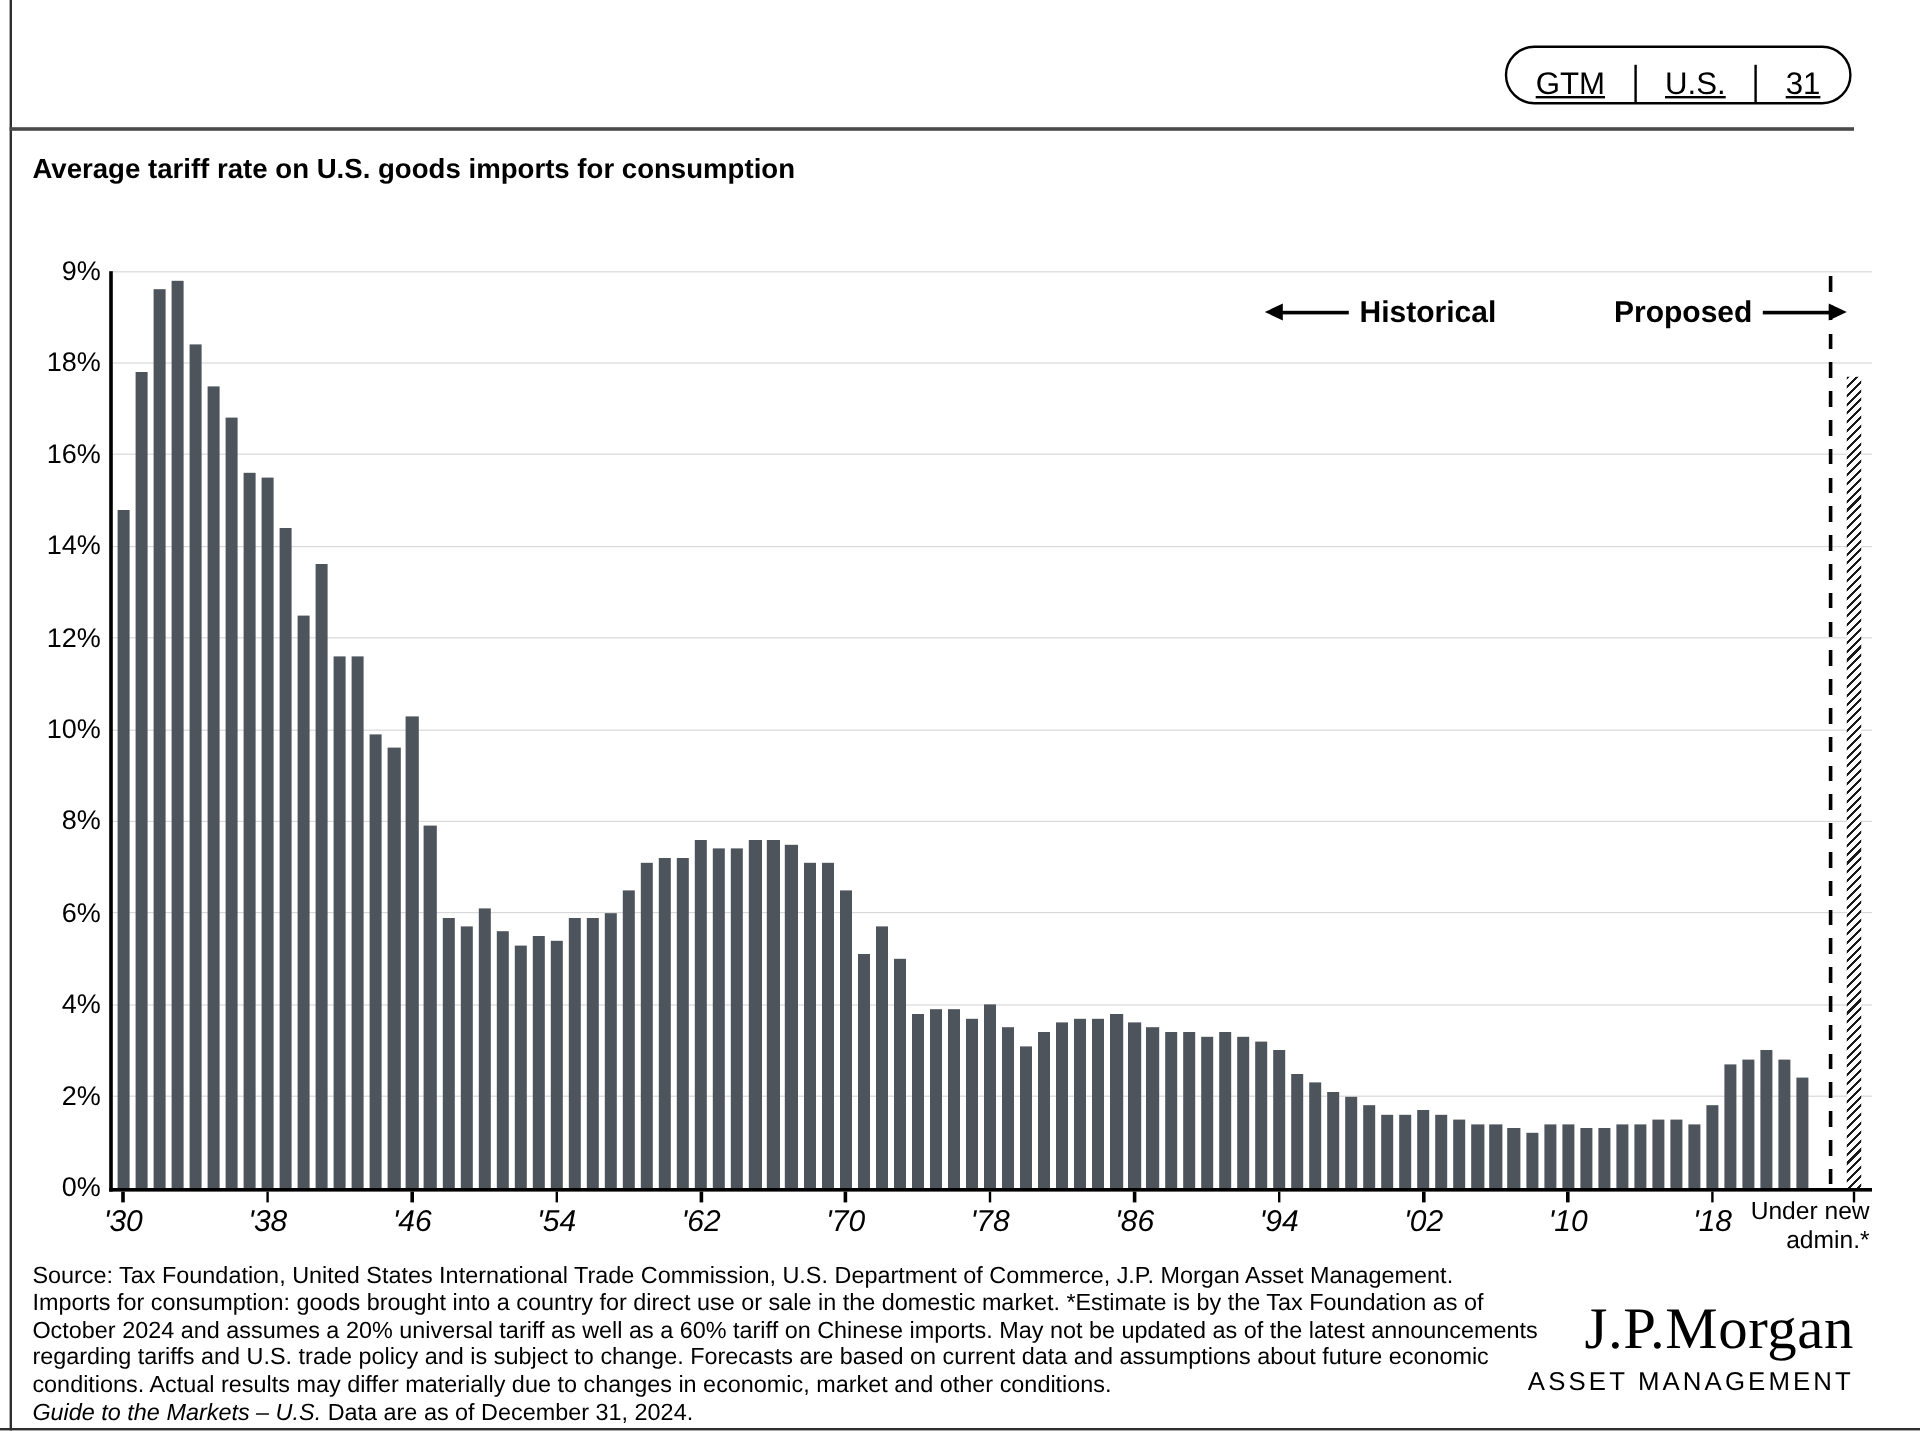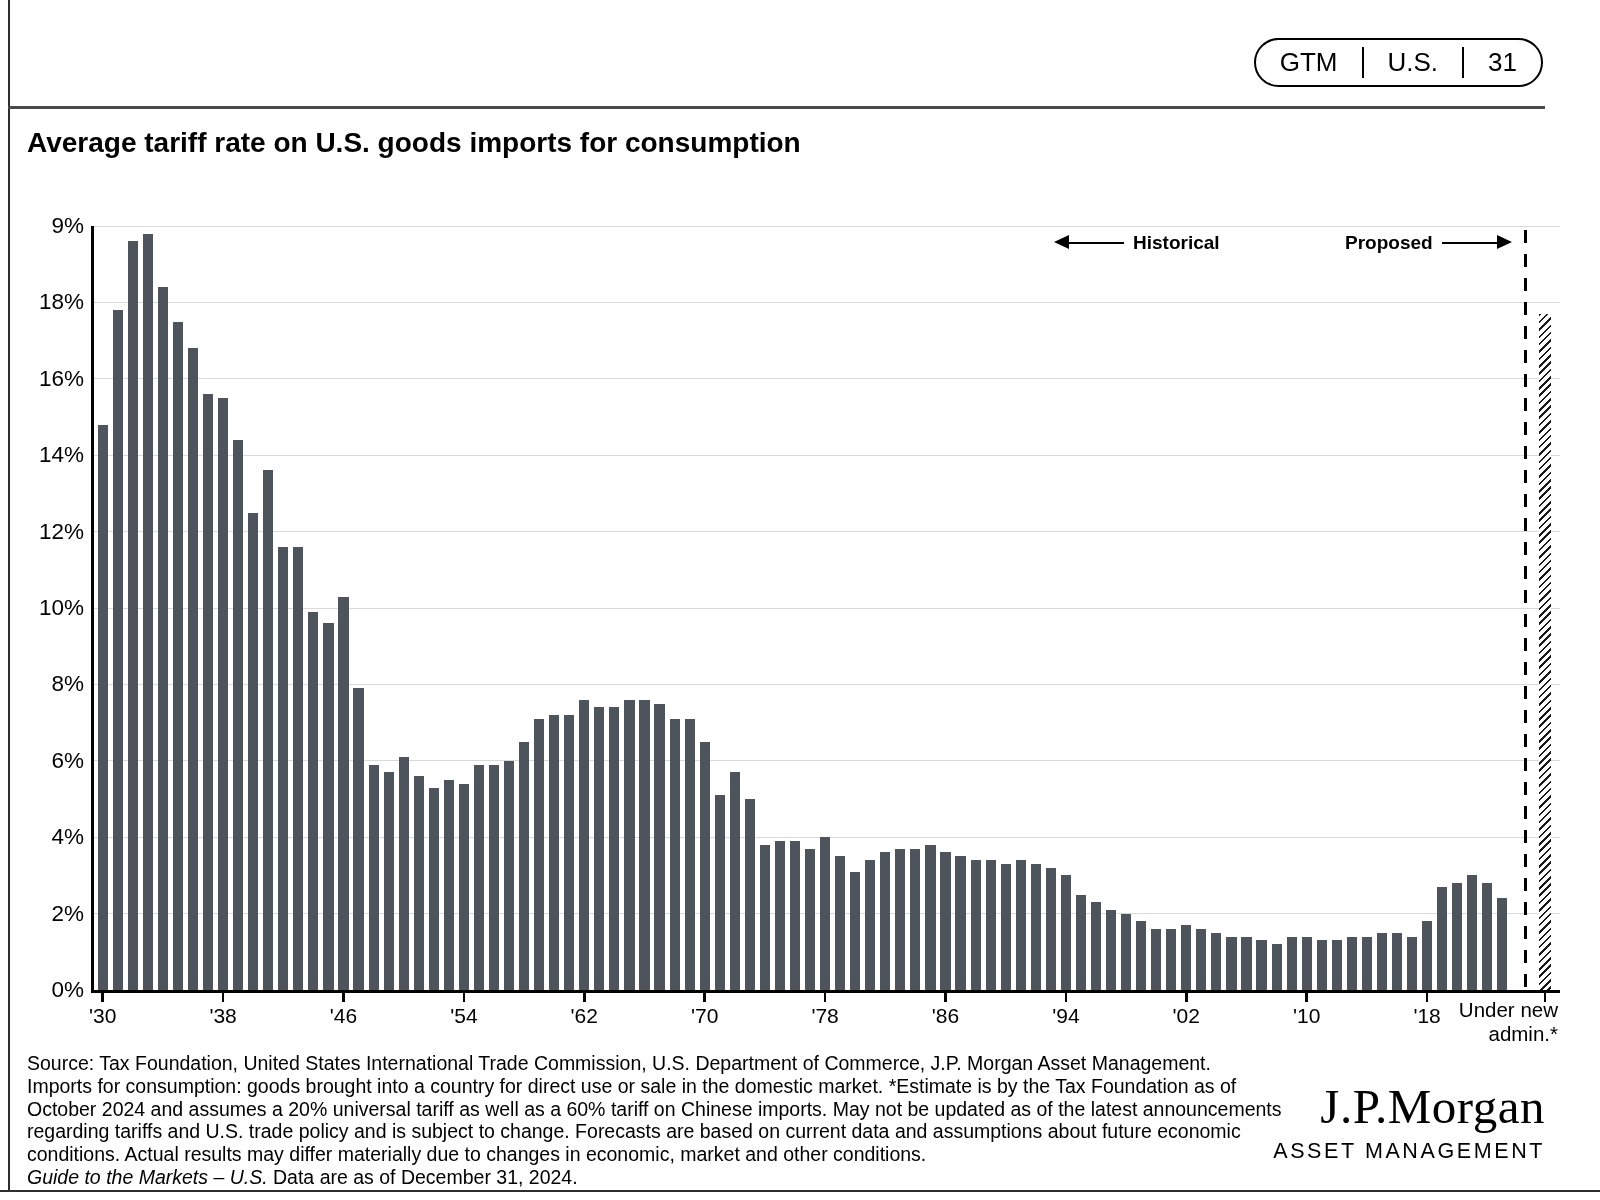--- a/index.html
+++ b/index.html
@@ -2,44 +2,44 @@
 <html><head>
 <meta charset="utf-8">
 <style>
   html,body{margin:0;padding:0;background:#fff;}
   .page{position:relative;width:1600px;height:1200px;background:#fff;overflow:hidden;
         font-family:"Liberation Sans",sans-serif;color:#000;}
   .left-border{position:absolute;left:8px;top:0;width:2px;height:1192px;background:#2e2e2e;}
   .bottom-rule{position:absolute;left:0;top:1190px;width:1600px;height:2px;background:#2e2e2e;}
   .page-title{position:absolute;left:27px;top:28px;font-size:42px;font-weight:700;letter-spacing:-0.5px;}
   .badge{position:absolute;top:38px;right:57px;display:flex;height:45px;border:2.5px solid #000;
-         border-radius:26px;overflow:hidden;align-items:center;}
+         border-radius:26px;overflow:hidden;align-items:flex-end;text-decoration:underline;}
   .badge-cell{display:flex;align-items:center;justify-content:center;font-size:26px;font-weight:500;
               padding:0 24px;}
   .badge-cell + .badge-cell{border-left:2.5px solid #000;}
   .header-rule{position:absolute;left:8px;top:106px;width:1537px;height:3px;background:#4a4a4a;}
-  .chart-heading{position:absolute;left:27px;top:127px;font-size:28px;font-weight:700;}
+  .chart-heading{position:absolute;left:27px;top:127px;font-size:23px;font-weight:700;}
   .chart-subheading{position:absolute;left:27px;top:157px;font-size:21px;}
 
   .plot{position:absolute;left:93px;top:226px;width:1467px;height:764px;}
   .gridline{position:absolute;left:0;width:100%;height:1px;background:#d9d9d9;}
   .y-axis{position:absolute;left:-2px;top:0;width:3px;height:calc(100% + 3px);background:#000;}
   .x-axis{position:absolute;left:-2px;top:100%;width:calc(100% + 2px);height:3px;background:#000;}
   .bar{position:absolute;bottom:0;width:10.2px;background:#4e545b;}
   .bar-hatched{position:absolute;bottom:0;left:1446px;width:12px;
       background:repeating-linear-gradient(135deg,#1a1a1a 0 1.8px,#ffffff 1.8px 5.2px);}
   .divider-dashed{position:absolute;left:1431px;top:4px;bottom:2px;width:3px;
       background:repeating-linear-gradient(to bottom,#000 0 13px,transparent 13px 24px);}
   .tick{position:absolute;top:calc(100% + 3px);width:2.5px;height:9px;background:#000;}
   .x-label{position:absolute;top:calc(100% + 14px);transform:translateX(-50%);
-      font-size:21px;white-space:nowrap;}
+      font-size:25px;white-space:nowrap;font-style:italic;}
   .y-label{position:absolute;right:0;font-size:22.5px;text-align:right;}
   .y-label-col{position:absolute;left:18px;top:226px;width:66px;height:764px;}
-  .anno{position:absolute;top:6px;display:flex;align-items:center;gap:9px;
-        font-size:19px;font-weight:700;}
+  .anno{position:absolute;top:20px;display:flex;align-items:center;gap:9px;
+        font-size:25px;font-weight:700;}
   .arrow-line{position:relative;width:56px;height:2.5px;background:#000;}
   .arrow-left::before{content:"";position:absolute;left:-14px;top:-6.5px;border-top:7.5px solid transparent;
         border-bottom:7.5px solid transparent;border-right:15px solid #000;}
   .arrow-right::after{content:"";position:absolute;right:-14px;top:-6.5px;border-top:7.5px solid transparent;
         border-bottom:7.5px solid transparent;border-left:15px solid #000;}
   .under-admin{position:absolute;right:42px;top:998px;text-align:right;font-size:20.5px;line-height:24px;}
 
   .footer{position:absolute;left:27px;top:1052px;font-size:19.5px;line-height:22.8px;}
   .footer div{white-space:nowrap;}
   .italic{font-style:italic;}

